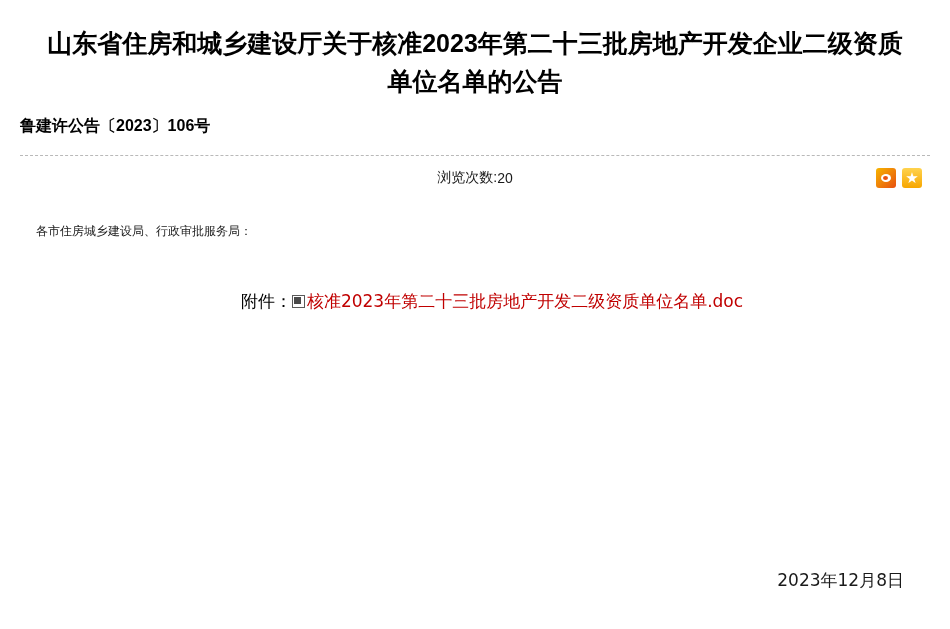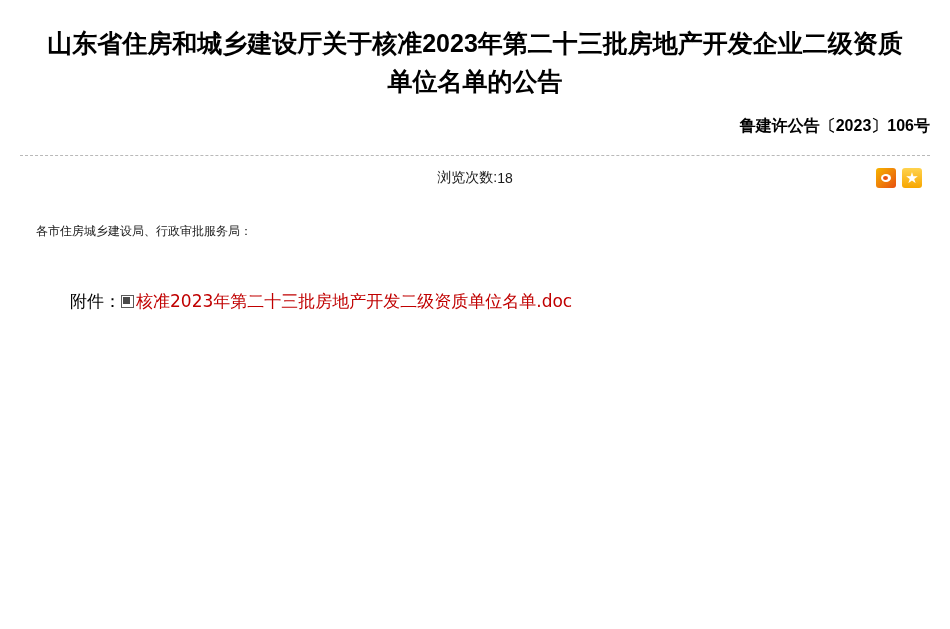--- a/index.html
+++ b/index.html
@@ -24,21 +24,21 @@
   .title {
     font-size: 25px;
     font-weight: bold;
     text-align: center;
     line-height: 38px;
     letter-spacing: 0px;
     padding: 24px 26px 0 26px;
     color: #000;
   }
   .docnum {
-    text-align: right;
+    text-align: left;
     font-size: 16px;
     font-weight: bold;
     margin-top: 16px;
     color: #000;
   }
   .meta-bar {
     margin-top: 18px;
     border-top: 1px dashed #b9b9b9;
     height: 44px;
     position: relative;
@@ -114,20 +114,21 @@
   .p-indent {
     text-indent: 2em;
   }
   .attach {
     margin-top: 36px;
     padding: 0 16px;
     font-size: 17px;
     line-height: 34px;
     text-indent: 2em;
     font-family: "DejaVu Sans", "Liberation Sans", sans-serif;
+    text-align: center;
   }
   .attach-icon {
     display: inline-block;
     width: 11px;
     height: 11px;
     border: 1px solid #5a5a5a;
     background: #fff;
     position: relative;
     margin-right: 2px;
     vertical-align: -1px;
@@ -160,33 +161,34 @@
 <div class="page">
 
   <div class="title">山东省住房和城乡建设厅关于核准2023年第二十三批房地产开发企业二级资质单位名单的公告</div>
 
   <div class="docnum">鲁建许公告〔2023〕106号</div>
 
   <div class="meta-bar">
     <div class="meta-inner">
       <span class="meta-views">
         <span>浏览次数:</span>
-        <span>18</span>
+        <span>20</span>
       </span>
     </div>
     <div class="share-icons">
       <span class="share-ico ico-weibo"></span>
       <span class="share-ico ico-fav">★</span>
     </div>
   </div>
 
   <div class="body-text">
     <div>各市住房城乡建设局、行政审批服务局：</div>
   </div>
 
   <div class="attach">
     <span>附件：</span><span class="attach-icon"></span><a class="attach-link" href="#">核准2023年第二十三批房地产开发二级资质单位名单.doc</a>
   </div>
 
   <div class="signature">
+    <div>2023年12月8日</div>
   </div>
 
 </div>
 
 </body></html>

